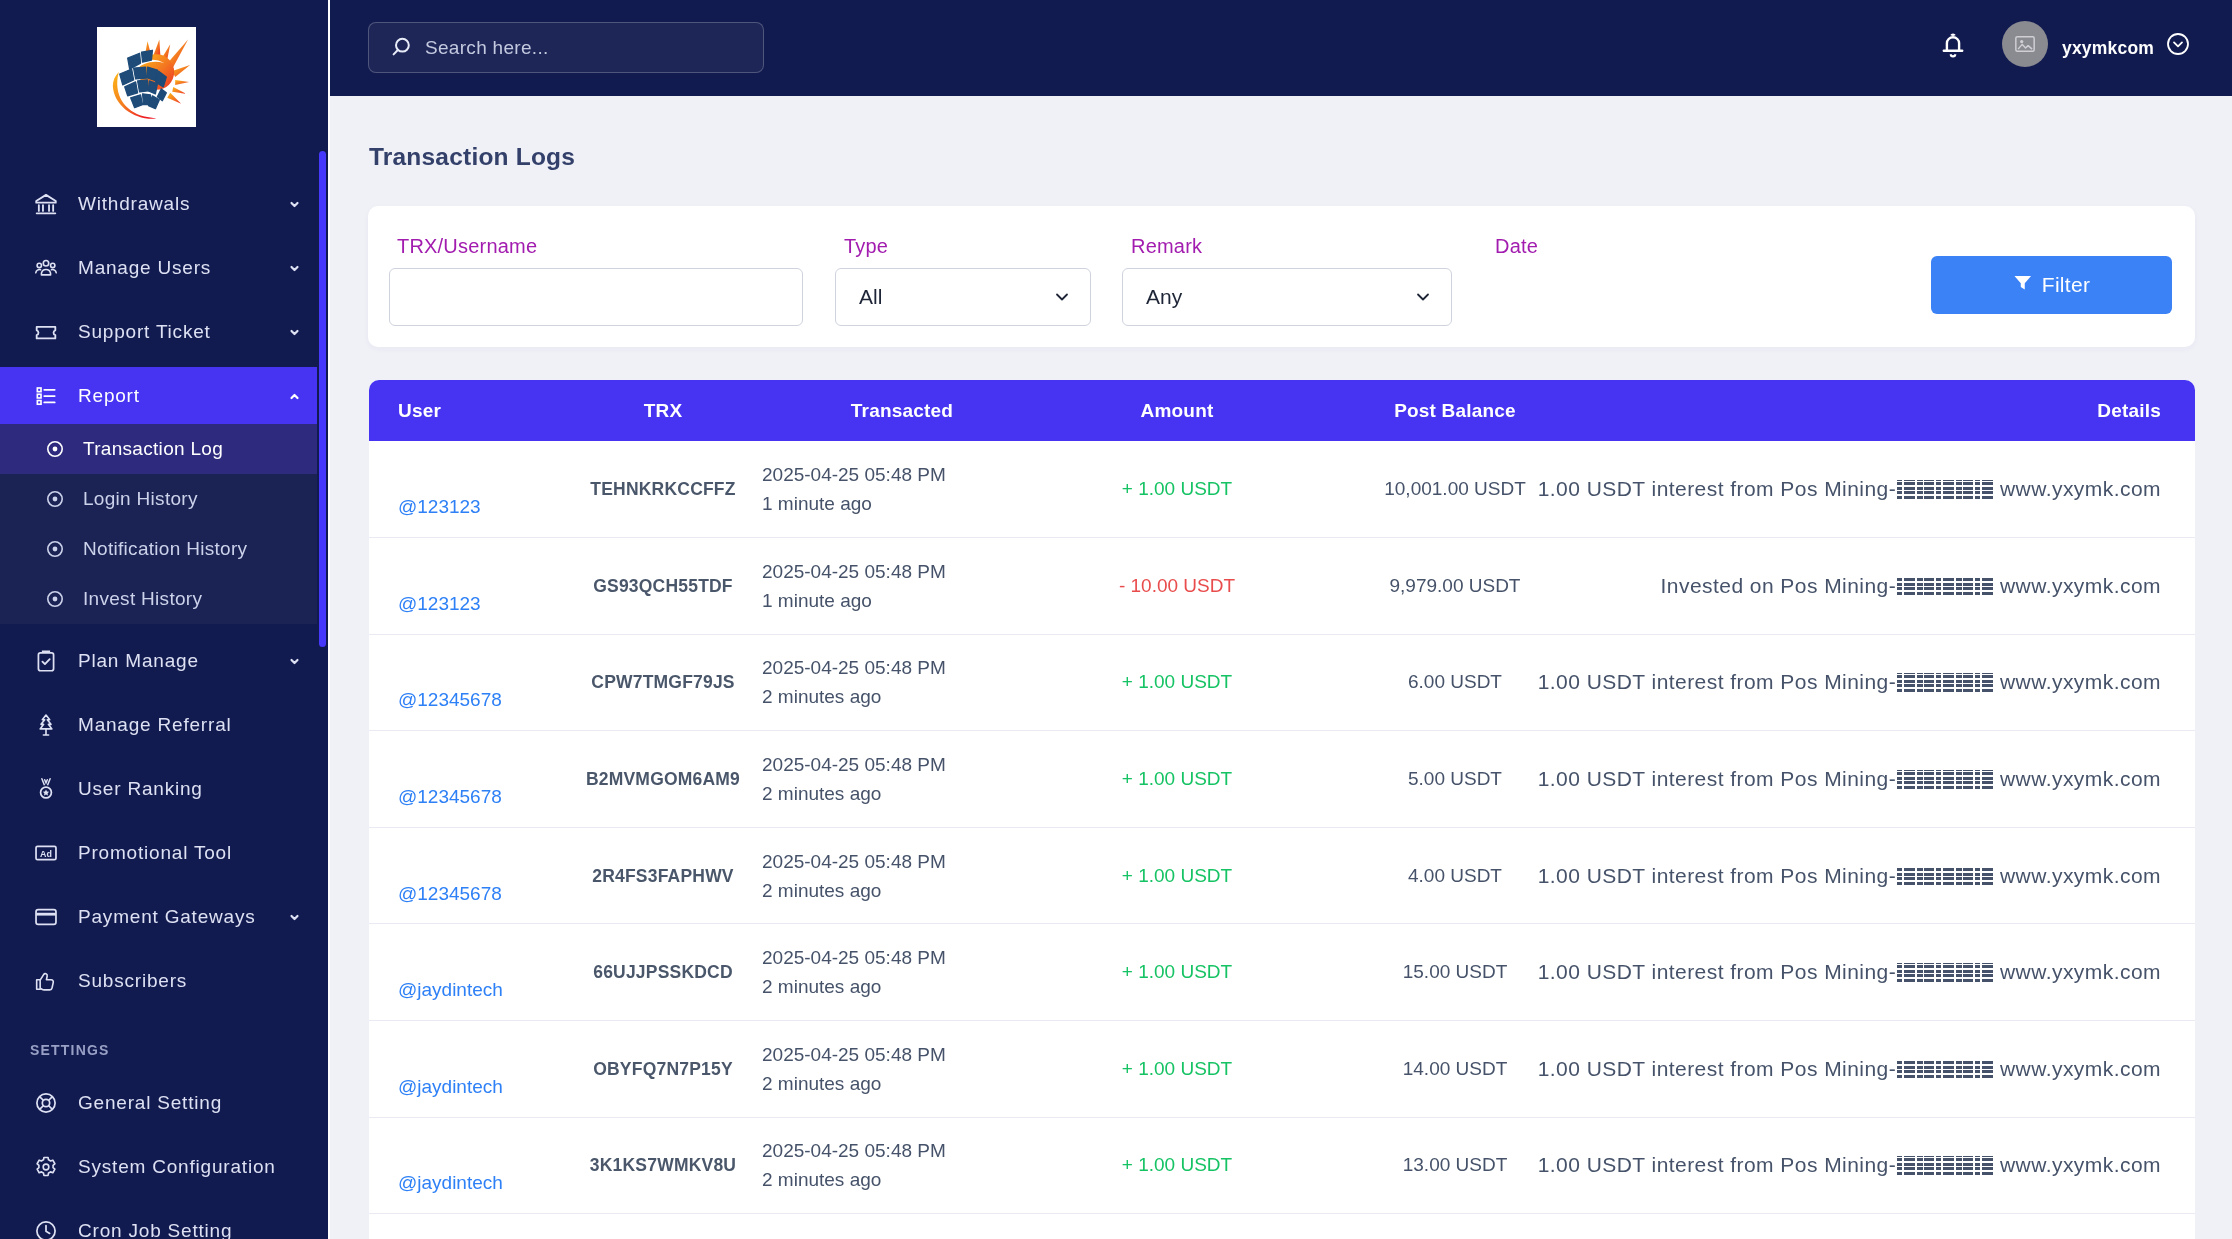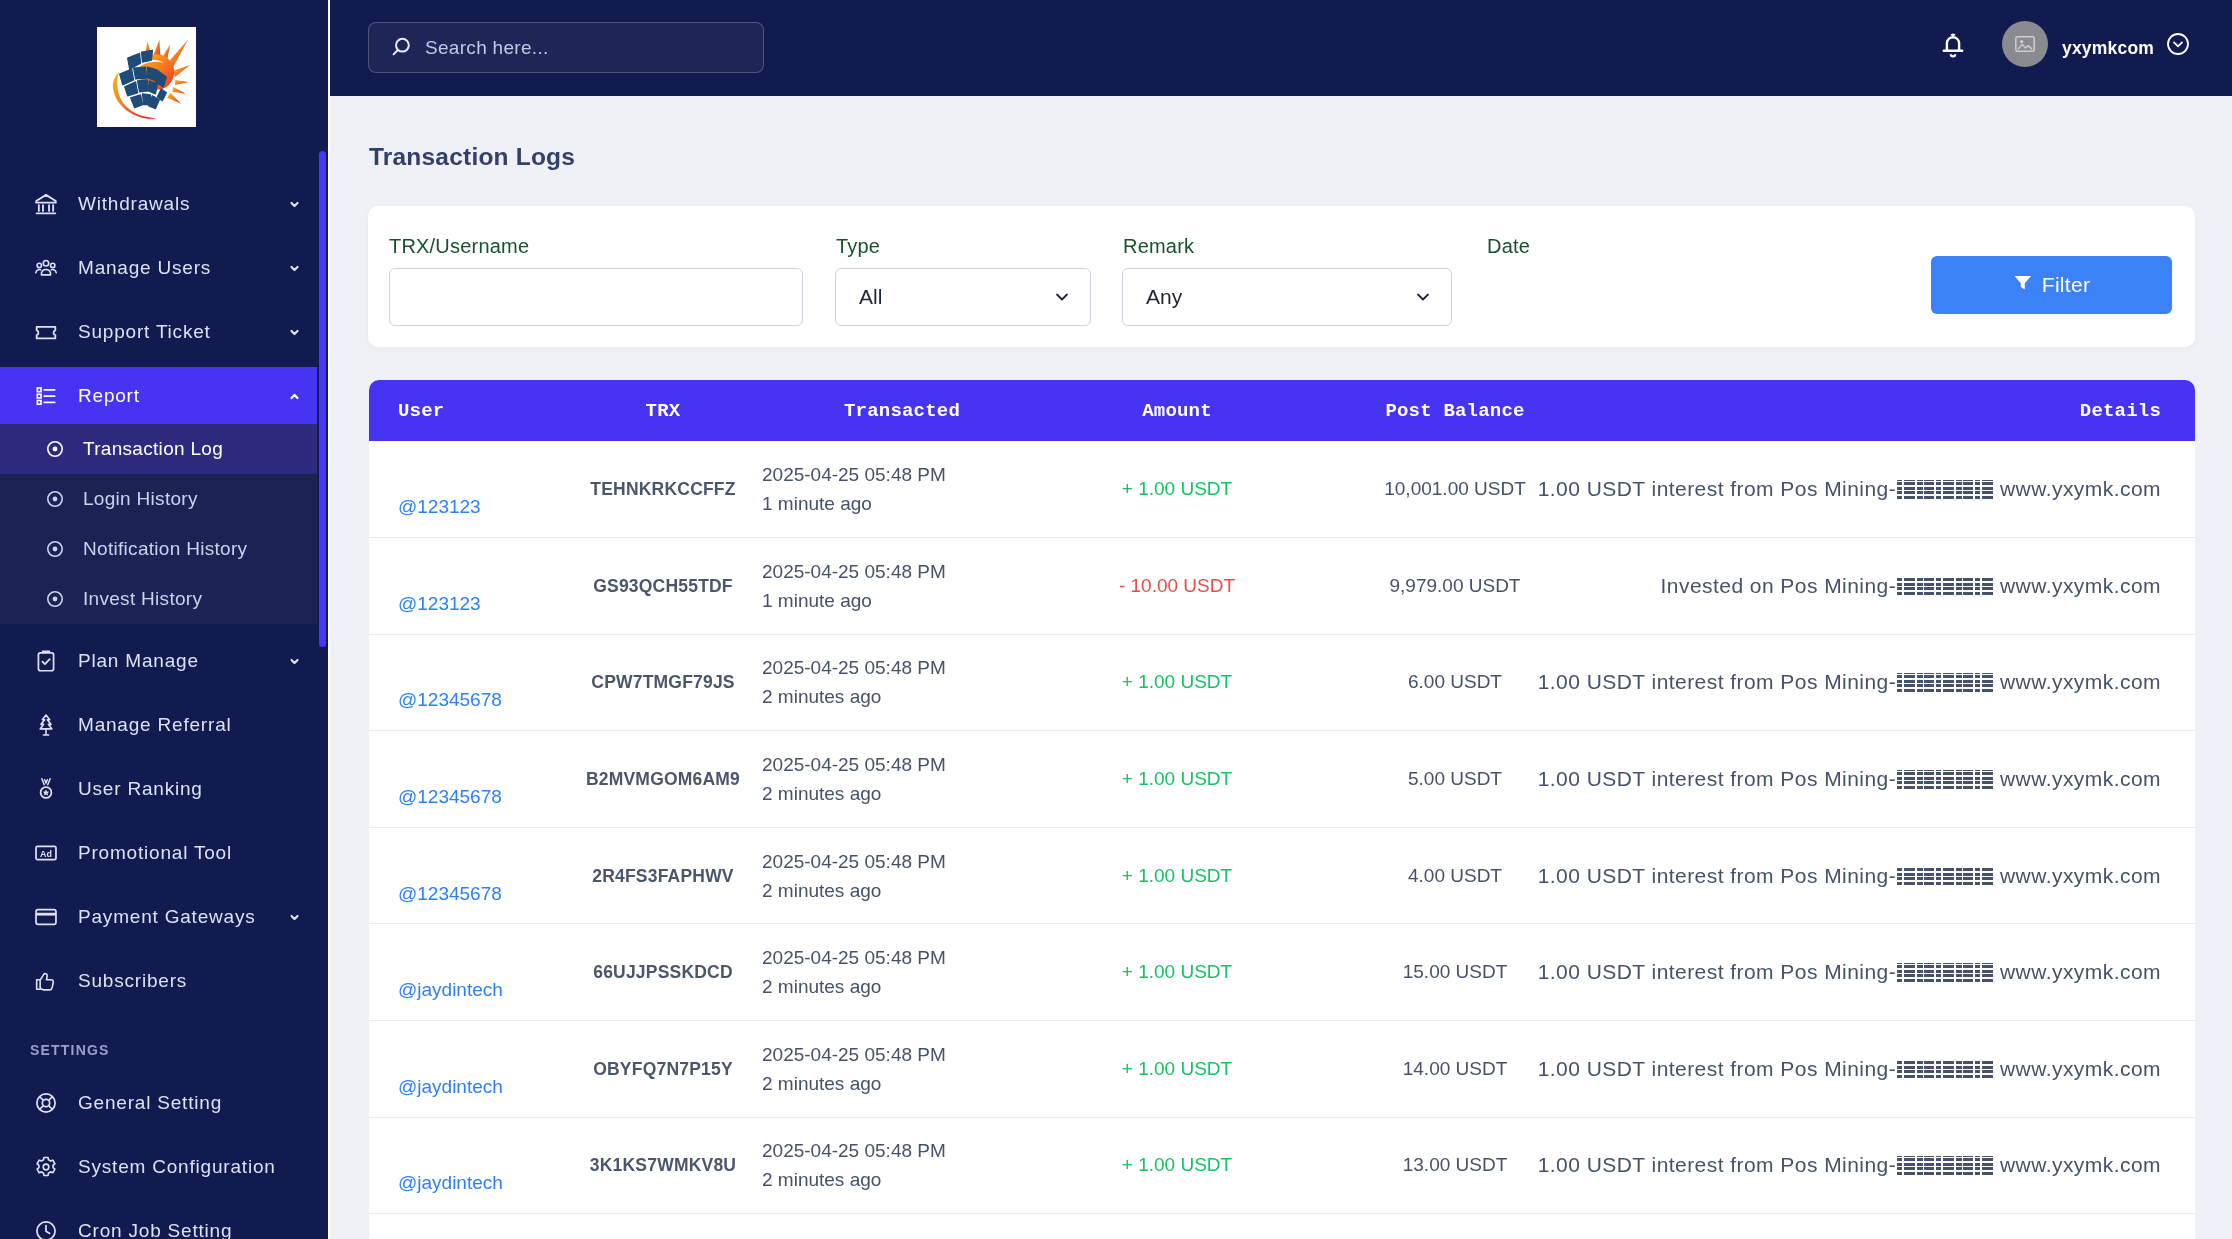--- a/index.html
+++ b/index.html
@@ -34,32 +34,32 @@
   #avatar { position:absolute; left:1672px; top:21px; width:46px; height:46px; border-radius:50%; background:#8a8a91; }
   #avatar svg { position:absolute; left:12px; top:12px; width:22px; height:22px; }
   #uname { position:absolute; left:1732px; top:48px; transform:translateY(-50%); color:#ffffff; font-size:17.5px; font-weight:bold; letter-spacing:.2px; }
   #uchev { position:absolute; left:1836px; top:32px; width:24px; height:24px; }
 
   
   #main { position:absolute; left:330px; top:96px; width:1902px; height:1143px; background:#f0f1f7; }
   #pagetitle { position:absolute; left:39px; top:46.5px; font-size:24.5px; font-weight:bold; color:#33406a; letter-spacing:.2px; }
 
   #fcard { position:absolute; left:38px; top:110px; width:1827px; height:141px; background:#ffffff; border-radius:10px; box-shadow:0 2px 6px rgba(40,50,100,.04); }
-  .flabel { position:absolute; top:29px; font-size:20px; font-weight:500; color:#14532d; letter-spacing:.2px; }
+  .flabel { position:absolute; top:29px; font-size:20px; font-weight:500; color:#a21caf; letter-spacing:.2px;margin-left:8px; }
   .fctl { position:absolute; top:62px; height:58px; border:1px solid #cfd3de; border-radius:6px; background:#fff; }
   .fctl .val { position:absolute; left:23px; top:50%; transform:translateY(-50%); font-size:21px; color:#1e2536; }
   .fctl .chv { position:absolute; right:18px; top:50%; transform:translateY(-50%); width:20px; height:20px; }
   #fbtn { position:absolute; left:1563px; top:50px; width:241px; height:58px; background:#3b82f6; border-radius:6px; color:#fff; }
   #fbtn .t { position:absolute; left:50%; top:50%; transform:translate(-50%,-50%); font-size:21px; font-weight:500; letter-spacing:.3px; white-space:nowrap; }
   #fbtn svg { width:19px; height:19px; vertical-align:-2px; margin-right:10px; }
 
   
   #tbl { position:absolute; left:39px; top:284px; width:1826px; height:859px; background:#ffffff; border-radius:10px 10px 0 0; }
   #thead { position:absolute; left:0; top:0; width:1826px; height:61px; background:#4634f2; border-radius:10px 10px 0 0; color:#ffffff; font-size:19px; font-weight:bold; letter-spacing:.2px; }
-  #thead div { position:absolute; top:50%; transform:translateY(-50%);font-family:Liberation Mono, monospace; }
+  #thead div { position:absolute; top:50%; transform:translateY(-50%); }
   .trow { position:absolute; left:0; width:1826px; height:96.6px; border-bottom:1px solid #e9eaf2; font-size:19px; color:#455269; }
   .trow div { position:absolute; }
   .c-user { left:29px; top:50%; transform:translateY(-50%); margin-top:18px; color:#2e80f6; font-size:19px; }
   .c-trx  { left:174px; width:240px; top:50%; transform:translateY(-50%); text-align:center; font-weight:bold; color:#4a576b; letter-spacing:.2px; font-size:17.5px; }
   .c-date { left:393px; width:280px; top:50%; transform:translateY(-50%); text-align:left; line-height:29px; }
   .c-amt  { left:688px; width:240px; top:50%; transform:translateY(-50%); text-align:center; font-weight:normal; }
   .c-bal  { left:966px; width:240px; top:50%; transform:translateY(-50%); text-align:center; }
   .c-det  { right:34px; top:50%; transform:translateY(-50%); text-align:right; white-space:nowrap; font-size:21px; letter-spacing:.45px; }
   .cjk { display:inline-block; width:17.5px; height:18.5px; margin:0 1px; vertical-align:-2.5px;
     background-image: repeating-linear-gradient(90deg, transparent 0 5.5px, #ffffff 5.5px 7px, transparent 7px 12.5px),

